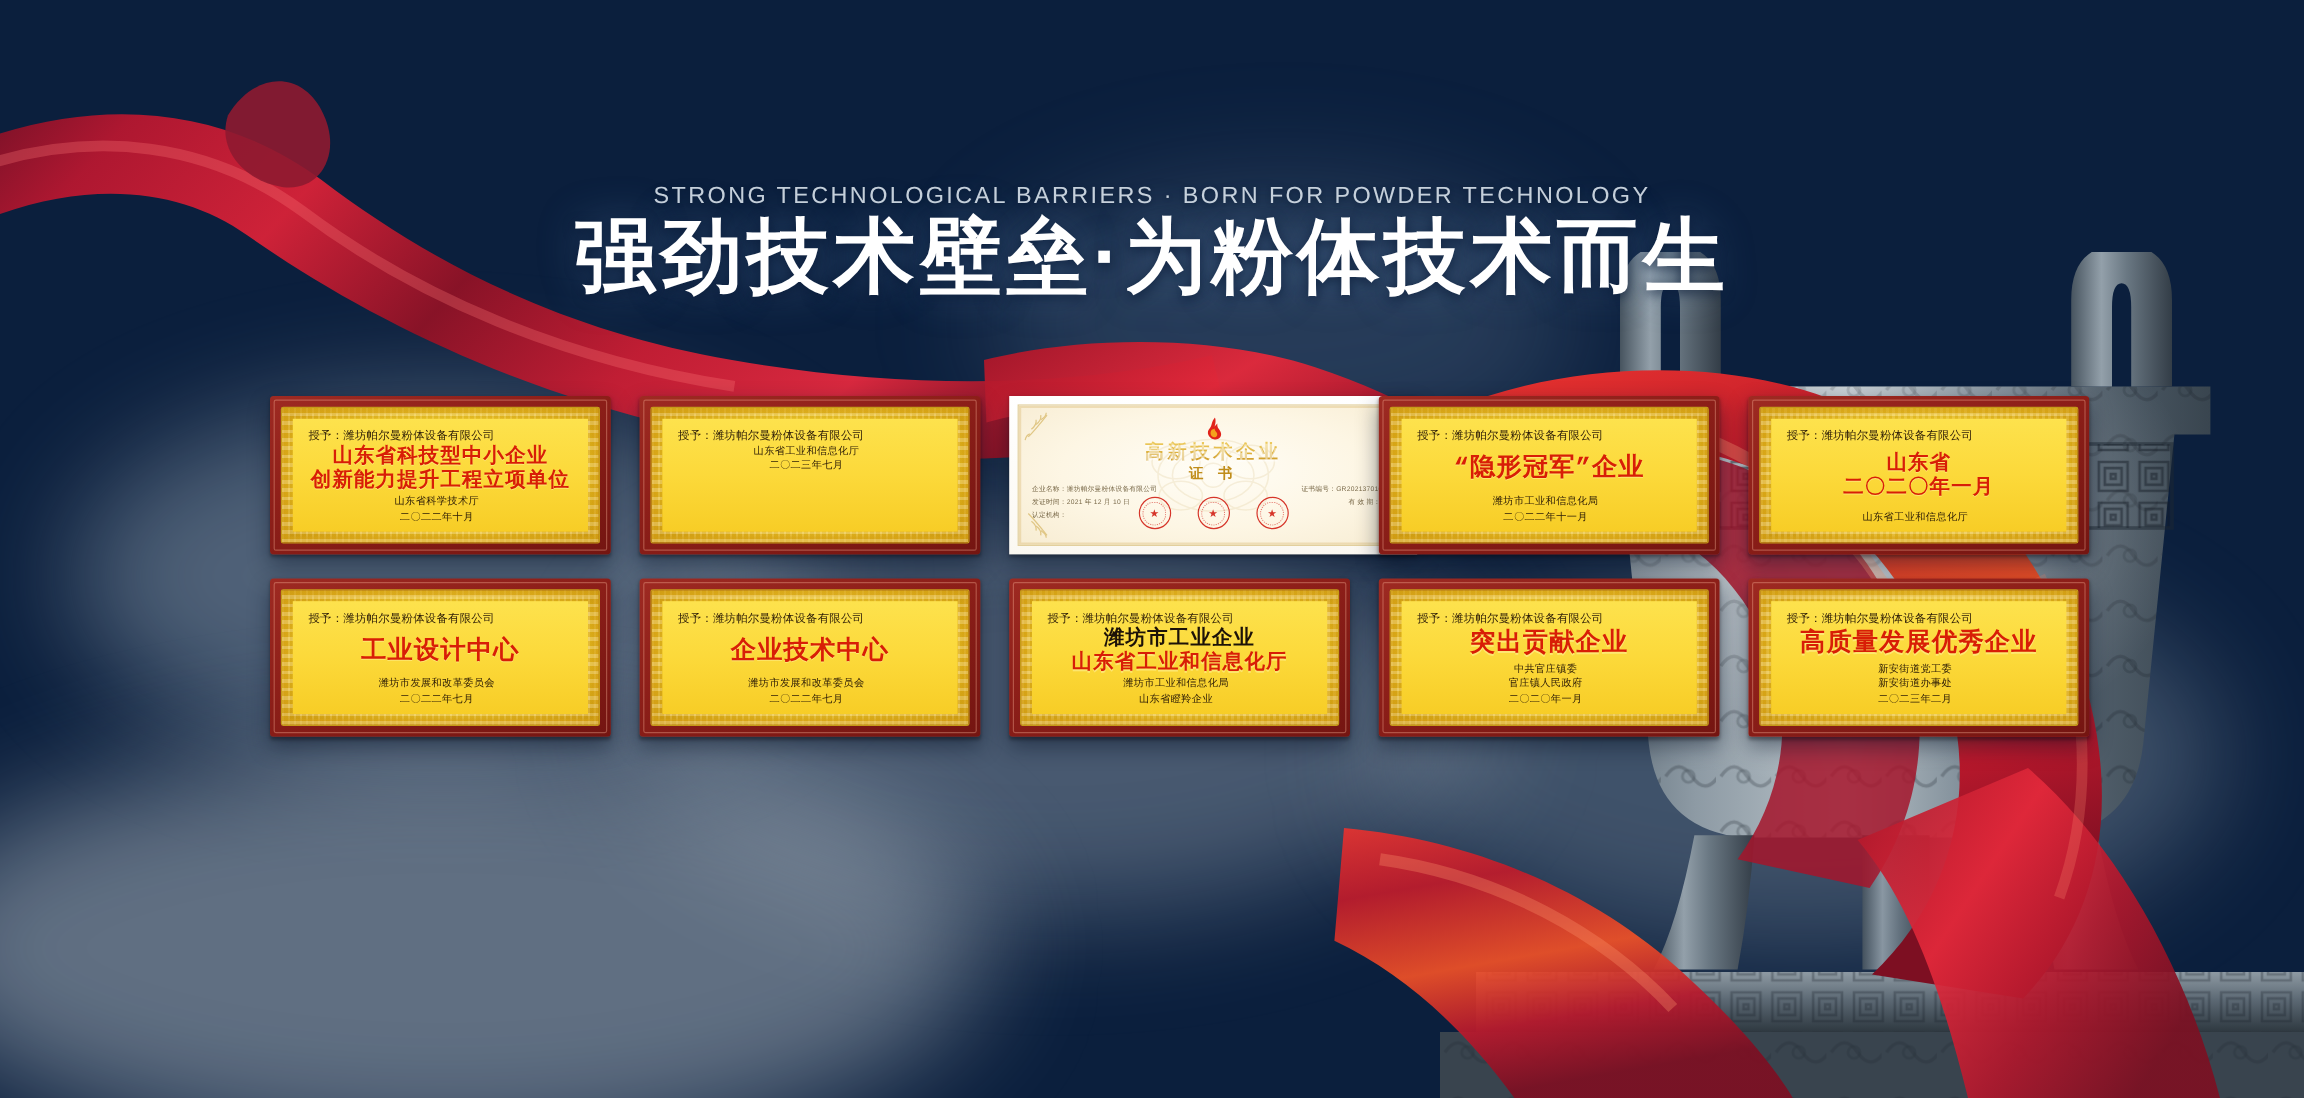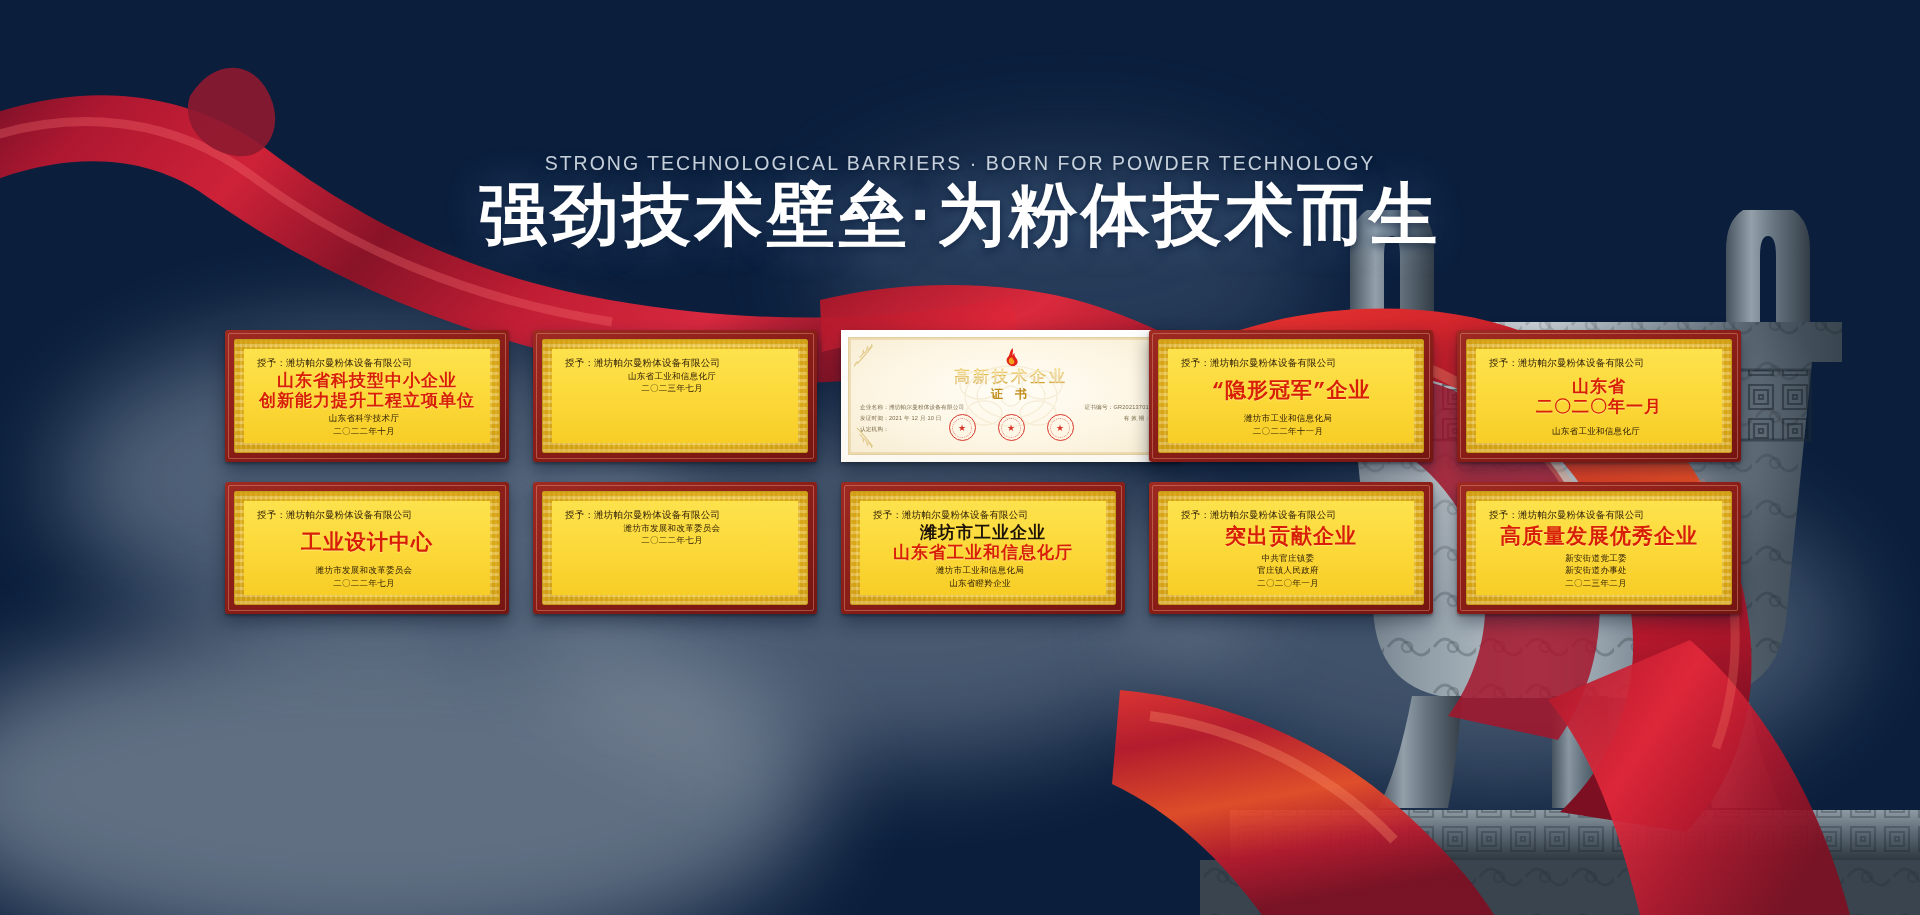--- a/index.html
+++ b/index.html
@@ -448,20 +448,23 @@
                 </div>
               </div>
             </div>
           </div>
         </div>
         <div class="cell">
           <div class="plaque">
             <div class="plaque-inner">
               <div class="plaque-face">
                 <div class="p-grant">授予：潍坊帕尔曼粉体设备有限公司</div>
+                <div class="p-main one">
+                  <div class="l">企业技术中心</div>
+                </div>
                 <div class="p-foot">
                   <div>潍坊市发展和改革委员会</div>
                   <div>二〇二二年七月</div>
                 </div>
               </div>
             </div>
           </div>
         </div>
         <div class="cell">
           <div class="plaque">

